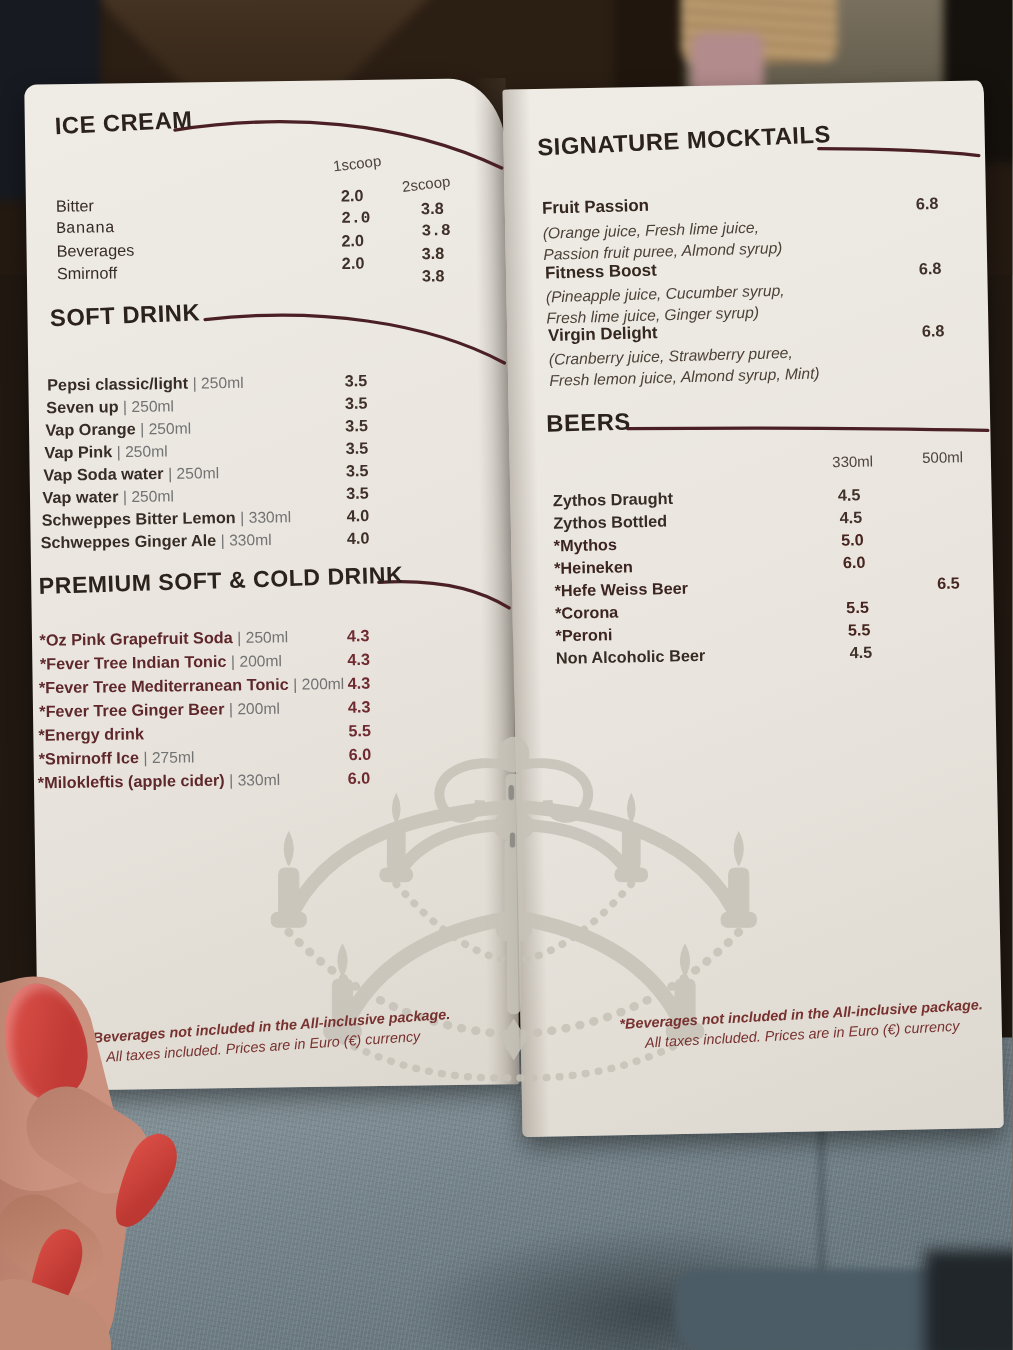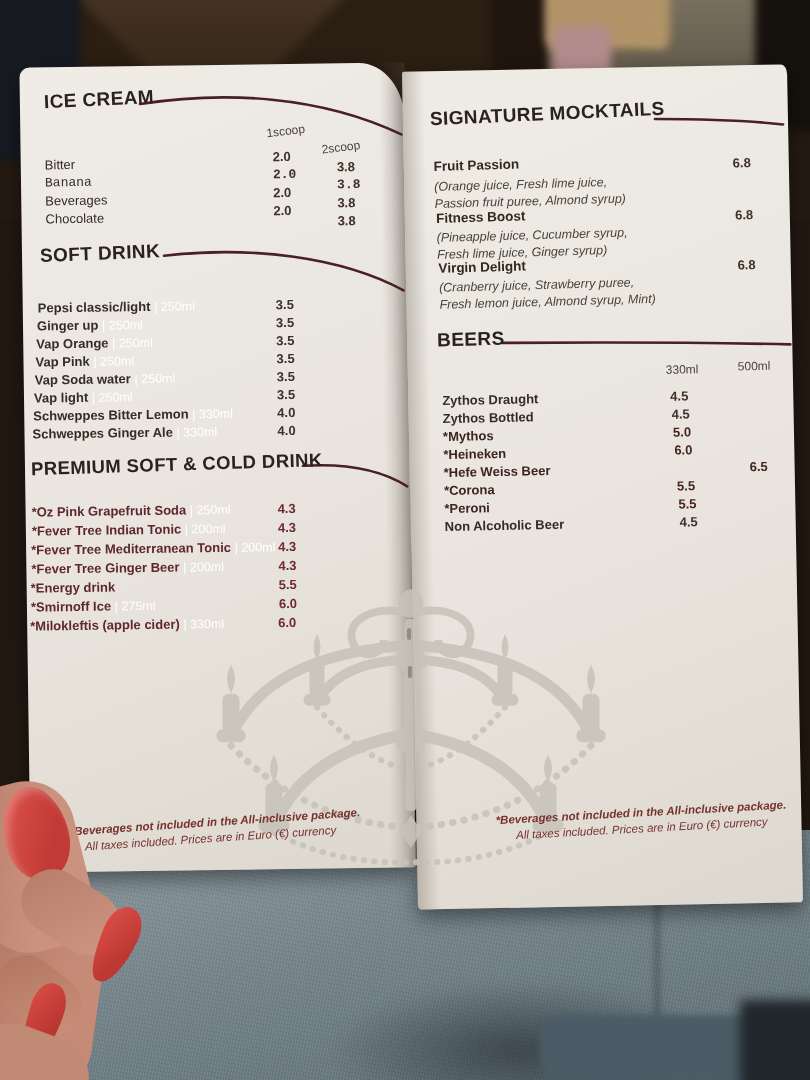--- a/index.html
+++ b/index.html
@@ -53,21 +53,21 @@
 
   
   .watermark{left:186px;top:576px;width:450px;height:296px;z-index:3;opacity:.88;}
   .staple{width:4px;height:11px;background:#8e8d88;border-radius:2px;z-index:5;box-shadow:0 1px 1px rgba(0,0,0,.3);}
 
   
   .hdr{font-size:19px;font-weight:bold;letter-spacing:.4px;color:#2b221c;white-space:nowrap;}
   .colhdr{font-size:12px;color:#4c423a;white-space:nowrap;}
   .row{position:absolute;white-space:nowrap;font-size:13px;color:#362c25;}
   .nm{font-weight:600;color:#362c25;}
-  .sz{font-weight:400;color:#ffffff;font-size:12.5px;}
+  .sz{font-weight:400;color:#737373;font-size:12.5px;}
   .pr{position:absolute;font-weight:bold;color:#40302a;}
   .premium .nm{color:#5e272c;}
   .premium .pr{color:#6f2a31;}
   .beer-bold .nm{font-weight:bold;color:#3c2420;}
   .beer-bold .pr{color:#46241f;}
   .mock-name{font-size:13.5px;font-weight:bold;color:#33271f;white-space:nowrap;}
   .mock-desc{position:absolute;font-size:12.5px;font-style:italic;color:#4c4137;white-space:nowrap;}
   .footer{text-align:center;color:#77312f;font-style:italic;line-height:1.35;}
   .footer .f1{font-size:11.5px;font-weight:bold;white-space:nowrap;}
   .footer .f2{font-size:11.5px;white-space:nowrap;}
@@ -181,54 +181,54 @@
       <span>Banana</span>
       <span class="pr" style="left:228px;top:-5px;">2.0</span>
       <span class="pr" style="left:292px;top:6px;">3.8</span>
     </div>
     <div class="row" style="left:24px;top:126px;">
       <span>Beverages</span>
       <span class="pr" style="left:228px;top:-5px;">2.0</span>
       <span class="pr" style="left:292px;top:6px;">3.8</span>
     </div>
     <div class="row" style="left:24px;top:144px;">
-      <span>Chocolate</span>
+      <span>Smirnoff</span>
       <span class="pr" style="left:228px;top:-5px;">2.0</span>
       <span class="pr" style="left:292px;top:6px;">3.8</span>
     </div>
 
     <div class="abs hdr" style="left:18px;top:176px;transform:rotate(-1.5deg);">SOFT DRINK</div>
 
     <div class="row" style="left:15px;top:233px;">
       <span class="nm">Pepsi  classic/light</span>
       <span class="sz">| 250ml</span>
       <span class="pr" style="left:238px;">3.5</span>
     </div>
     <div class="row" style="left:14px;top:251px;">
-      <span class="nm">Ginger up</span>
+      <span class="nm">Seven up</span>
       <span class="sz">| 250ml</span>
       <span class="pr" style="left:239px;">3.5</span>
     </div>
     <div class="row" style="left:13px;top:269px;">
       <span class="nm">Vap Orange</span>
       <span class="sz">| 250ml</span>
       <span class="pr" style="left:240px;">3.5</span>
     </div>
     <div class="row" style="left:12px;top:287px;">
       <span class="nm">Vap Pink</span>
       <span class="sz">| 250ml</span>
       <span class="pr" style="left:241px;">3.5</span>
     </div>
     <div class="row" style="left:11px;top:305px;">
       <span class="nm">Vap Soda water</span>
       <span class="sz">| 250ml</span>
       <span class="pr" style="left:242px;">3.5</span>
     </div>
     <div class="row" style="left:10px;top:323px;">
-      <span class="nm">Vap light</span>
+      <span class="nm">Vap water</span>
       <span class="sz">| 250ml</span>
       <span class="pr" style="left:243px;">3.5</span>
     </div>
     <div class="row" style="left:9px;top:341px;">
       <span class="nm">Schweppes Bitter Lemon</span>
       <span class="sz">| 330ml</span>
       <span class="pr" style="left:244px;">4.0</span>
     </div>
     <div class="row" style="left:8px;top:359px;">
       <span class="nm">Schweppes Ginger Ale</span>

